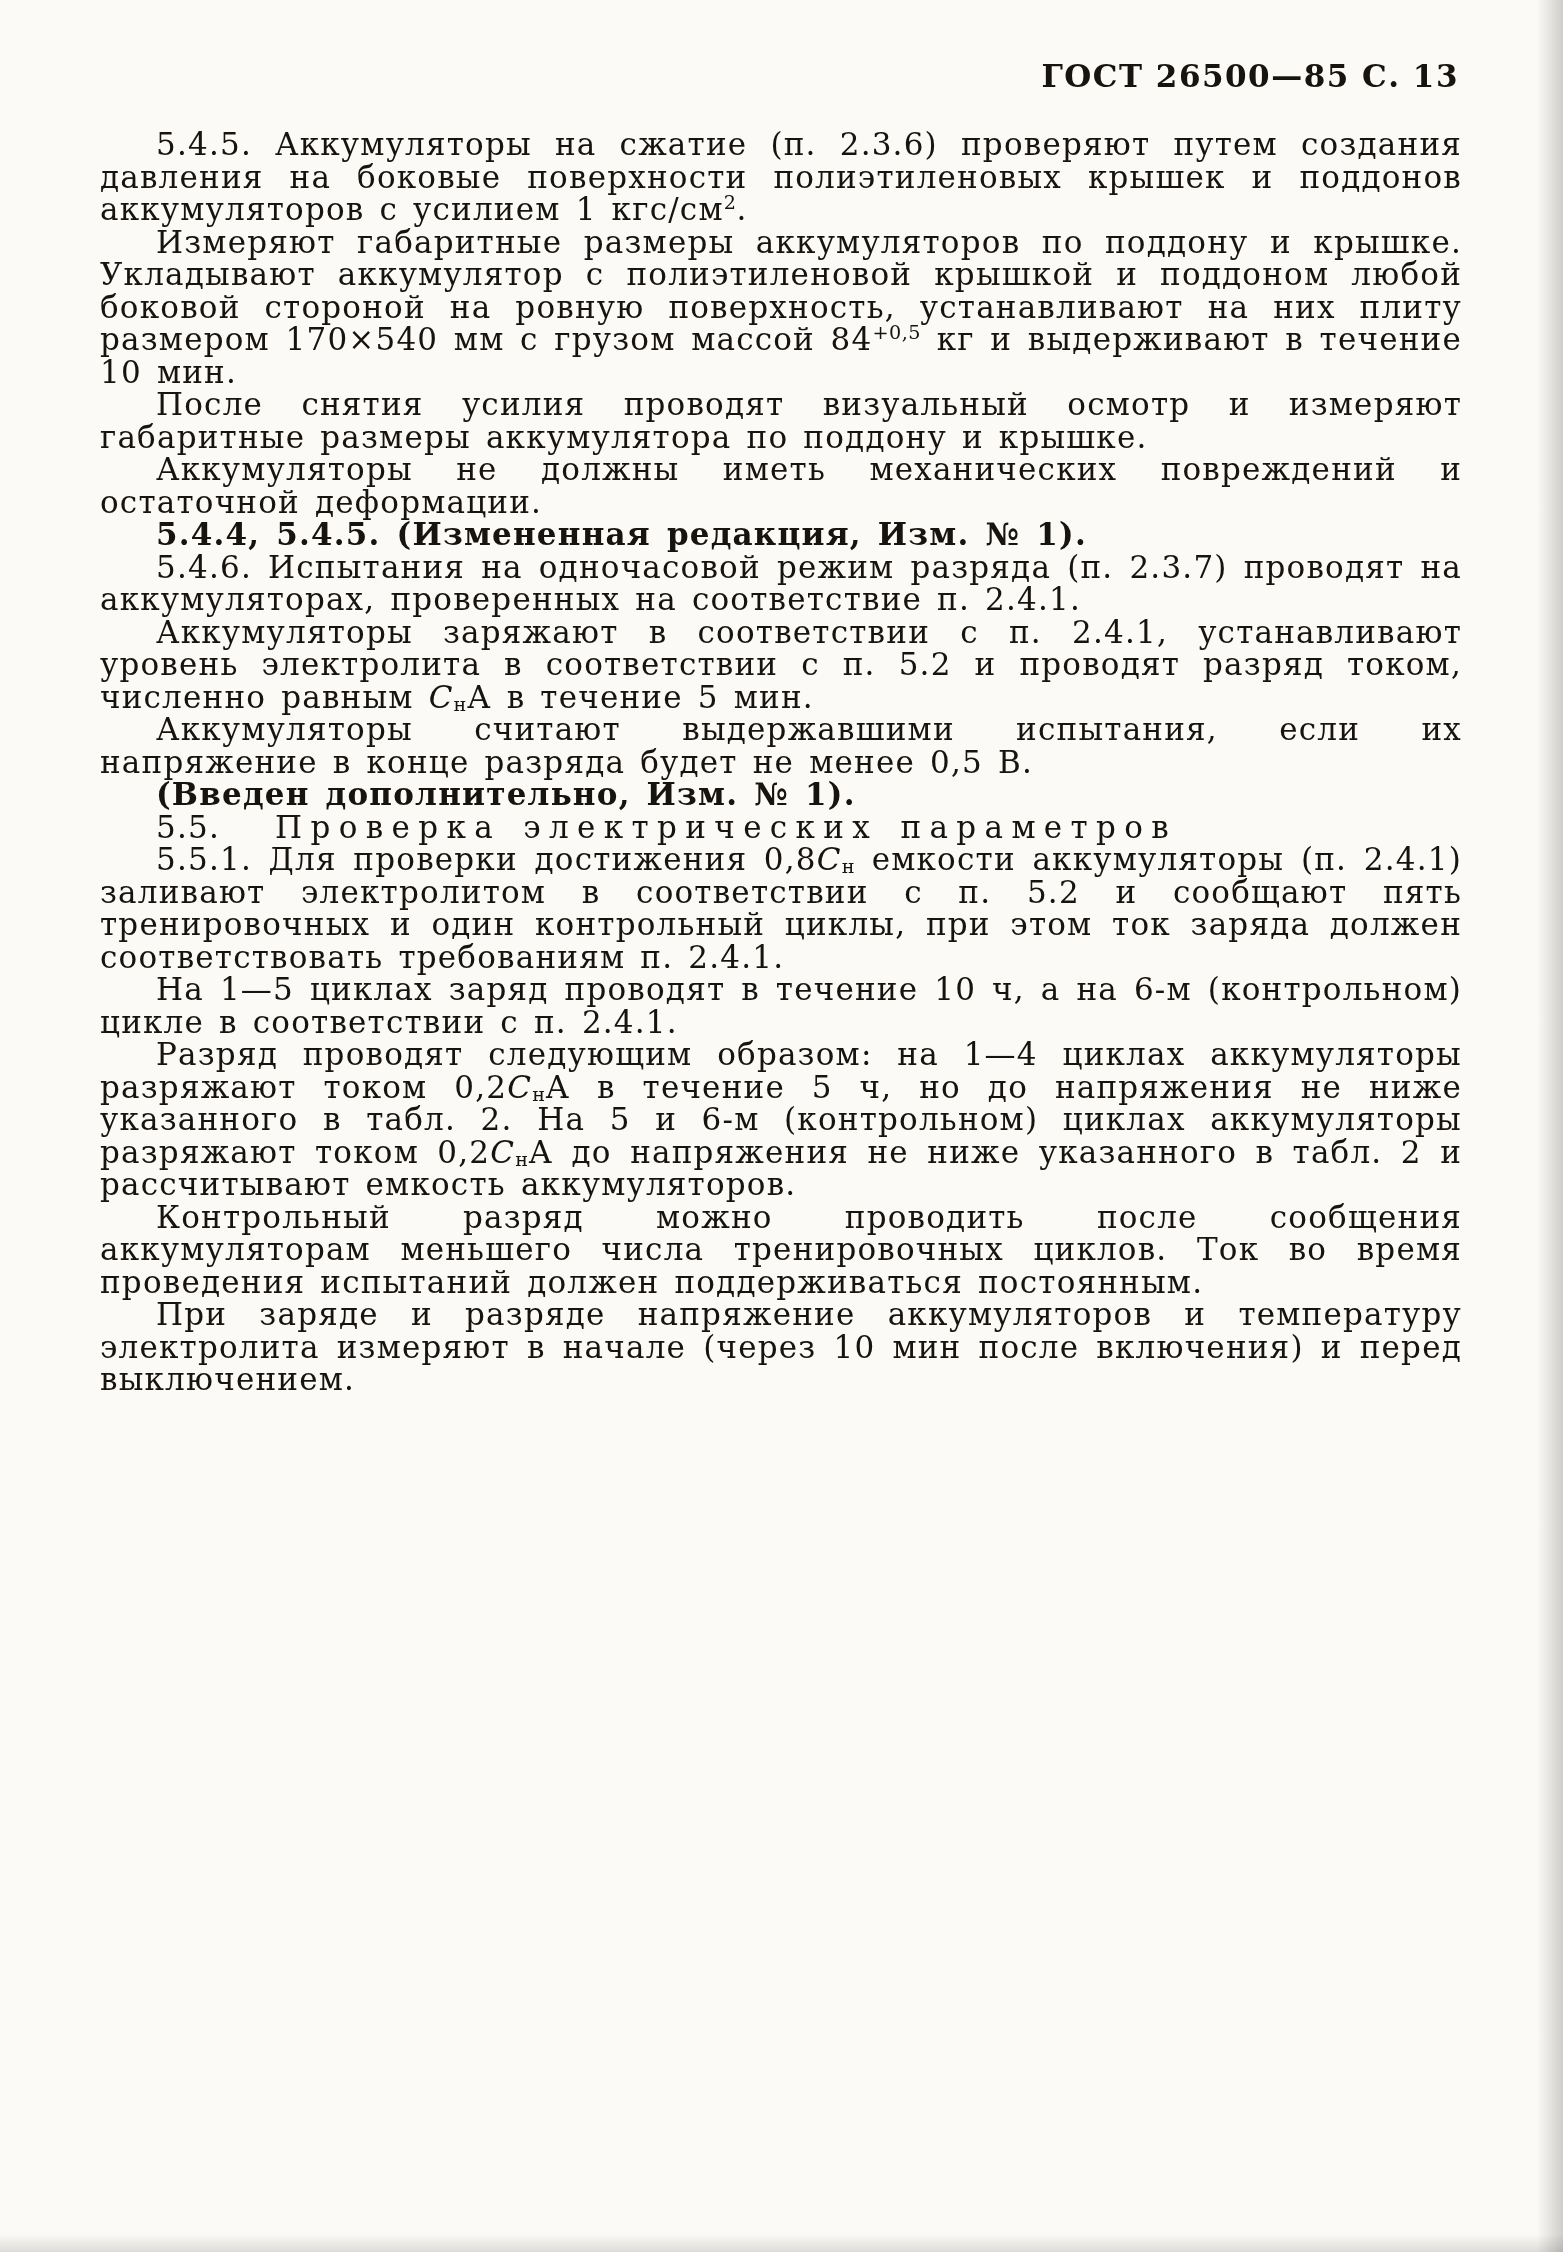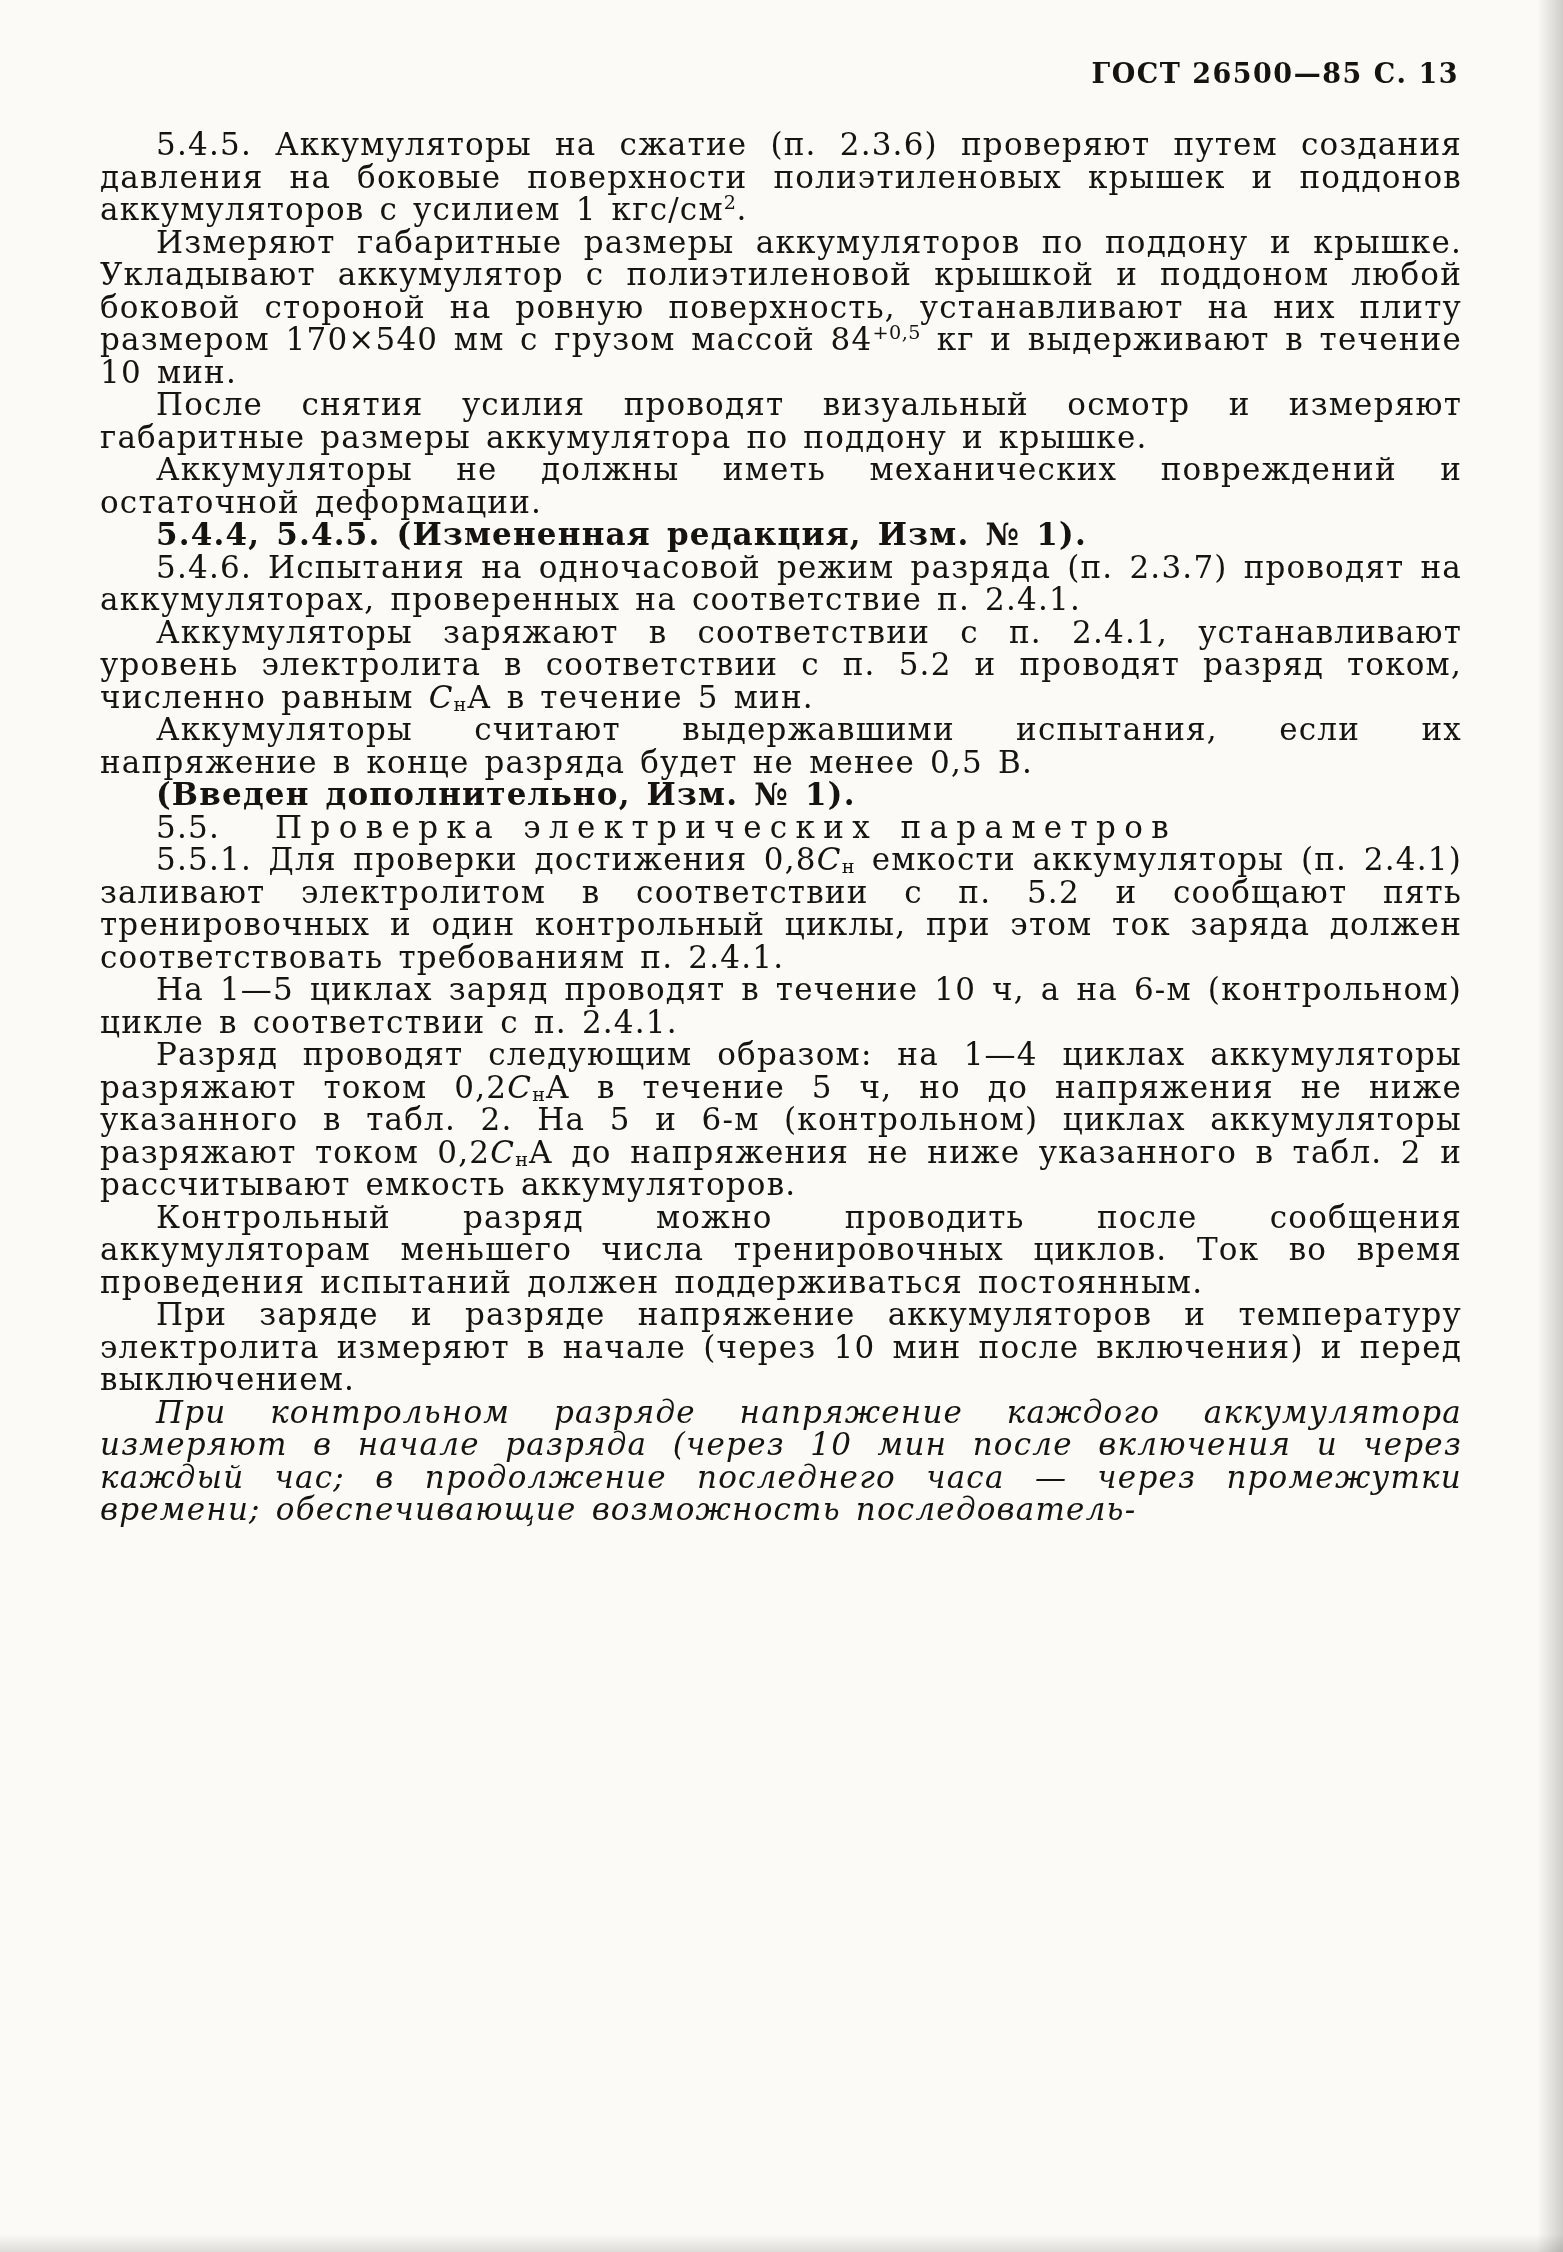--- a/index.html
+++ b/index.html
@@ -29,21 +29,21 @@
     position: absolute;
     bottom: 0; left: 0;
     width: 100%; height: 18px;
     background: linear-gradient(to bottom, rgba(0,0,0,0), rgba(0,0,0,0.12));
     pointer-events: none;
   }
   .doc-header {
     position: absolute;
     top: 58px;
     right: 104px;
-    font-size: 27px;
+    font-size: 31px;
     font-weight: 700;
     letter-spacing: 1.5px;
     white-space: nowrap;
   }
   .doc-body {
     position: absolute;
     top: 128px;
     left: 100px;
     width: 1362px;
     font-size: 31px;
@@ -84,17 +84,16 @@
       <p class="para"><span class="run">5.4.6. Испытания на одночасовой режим разряда (п. 2.3.7) проводят на аккумуляторах, проверенных на соответствие п. 2.4.1.</span></p>
       <p class="para"><span class="run">Аккумуляторы заряжают в соответствии с п. 2.4.1, устанавливают уровень электролита в соответствии с п. 5.2 и проводят разряд током, численно равным </span><span class="run i">С</span><sub class="run">н</sub><span class="run">А в течение 5 мин.</span></p>
       <p class="para"><span class="run">Аккумуляторы считают выдержавшими испытания, если их напряжение в конце разряда будет не менее 0,5 В.</span></p>
       <p class="para"><span class="run b">(Введен дополнительно, Изм. № 1).</span></p>
       <p class="para"><span class="run">5.5. </span><span class="run spaced">Проверка электрических параметров</span></p>
       <p class="para"><span class="run">5.5.1. Для проверки достижения 0,8</span><span class="run i">С</span><sub class="run">н</sub><span class="run"> емкости аккумуляторы (п. 2.4.1) заливают электролитом в соответствии с п. 5.2 и сообщают пять тренировочных и один контрольный циклы, при этом ток заряда должен соответствовать требованиям п. 2.4.1.</span></p>
       <p class="para"><span class="run">На 1—5 циклах заряд проводят в течение 10 ч, а на 6-м (контрольном) цикле в соответствии с п. 2.4.1.</span></p>
       <p class="para"><span class="run">Разряд проводят следующим образом: на 1—4 циклах аккумуляторы разряжают током 0,2</span><span class="run i">С</span><sub class="run">н</sub><span class="run">А в течение 5 ч, но до напряжения не ниже указанного в табл. 2. На 5 и 6-м (контрольном) циклах аккумуляторы разряжают током 0,2</span><span class="run i">С</span><sub class="run">н</sub><span class="run">А до напряжения не ниже указанного в табл. 2 и рассчитывают емкость аккумуляторов.</span></p>
       <p class="para"><span class="run">Контрольный разряд можно проводить после сообщения аккумуляторам меньшего числа тренировочных циклов. Ток во время проведения испытаний должен поддерживаться постоянным.</span></p>
       <p class="para"><span class="run">При заряде и разряде напряжение аккумуляторов и температуру электролита измеряют в начале (через 10 мин после включения) и перед выключением.</span></p>
-      <p class="para"><span class="run i">При контрольном разряде напряжение каждого аккумулятора измеряют в начале разряда (через 10 мин после включения и через каждый час; в продолжение последнего часа — через промежутки времени; обеспечивающие возможность последователь-</span></p>
     </div>
   <div class="scan-edge-right"></div>
   <div class="scan-edge-bottom"></div>
 </div>
 
 </body></html>

